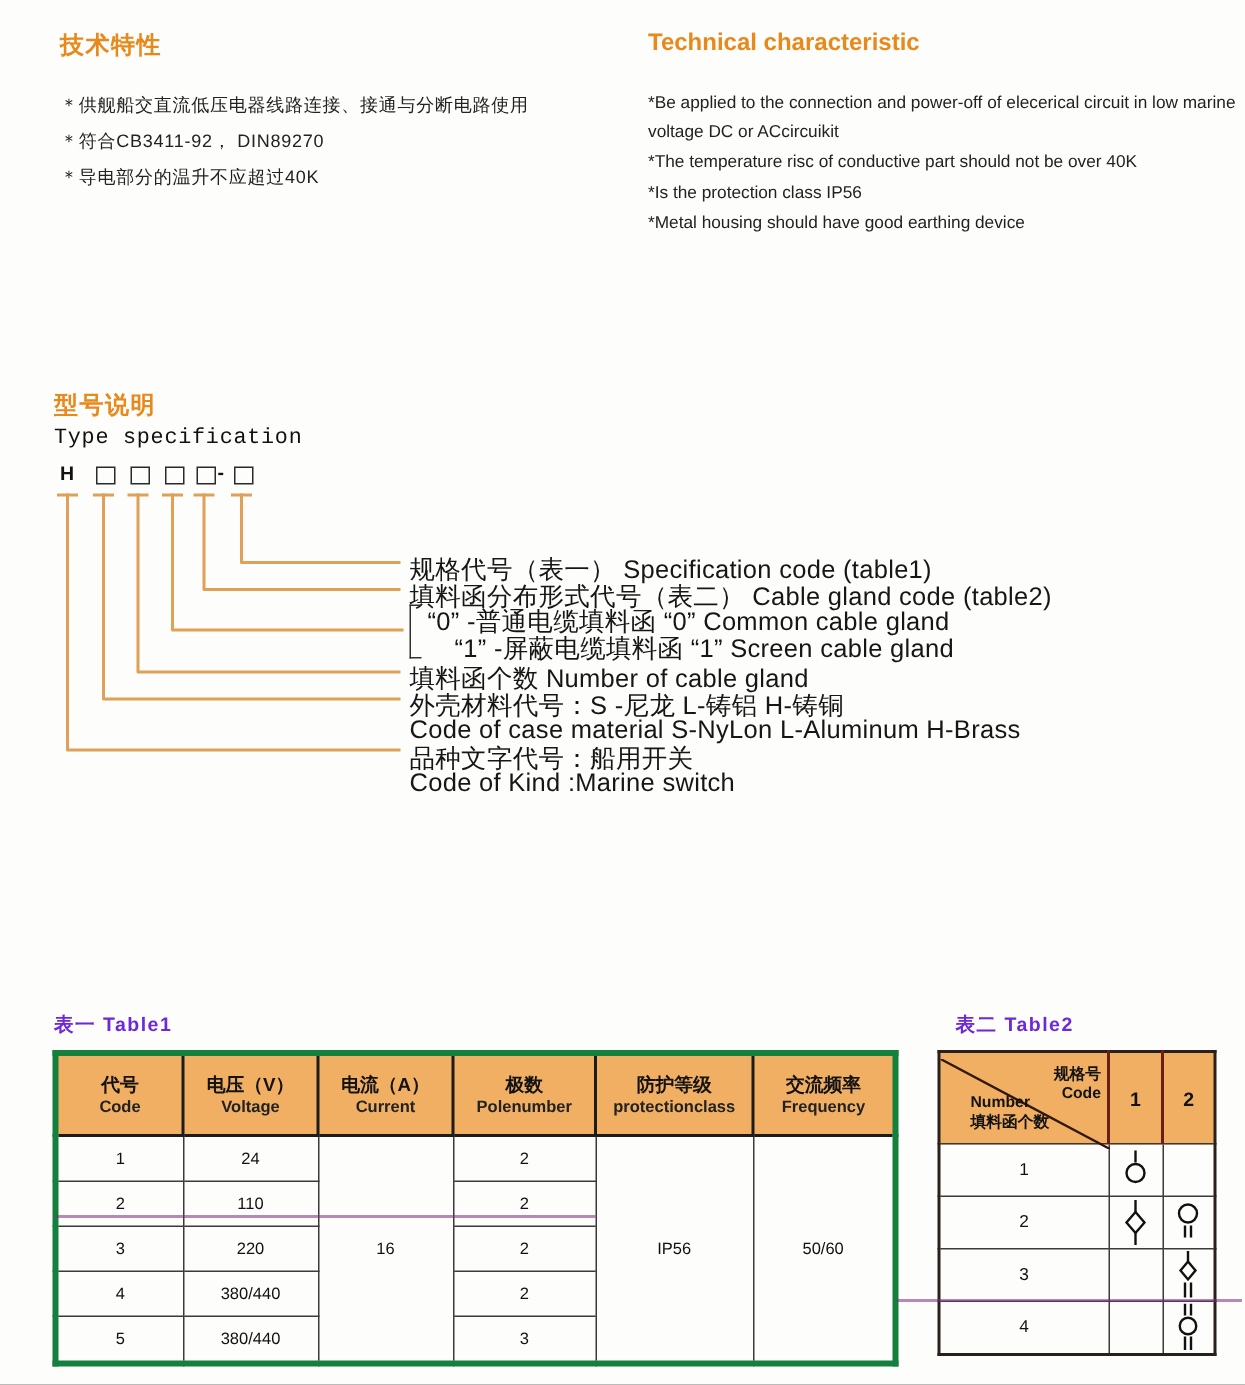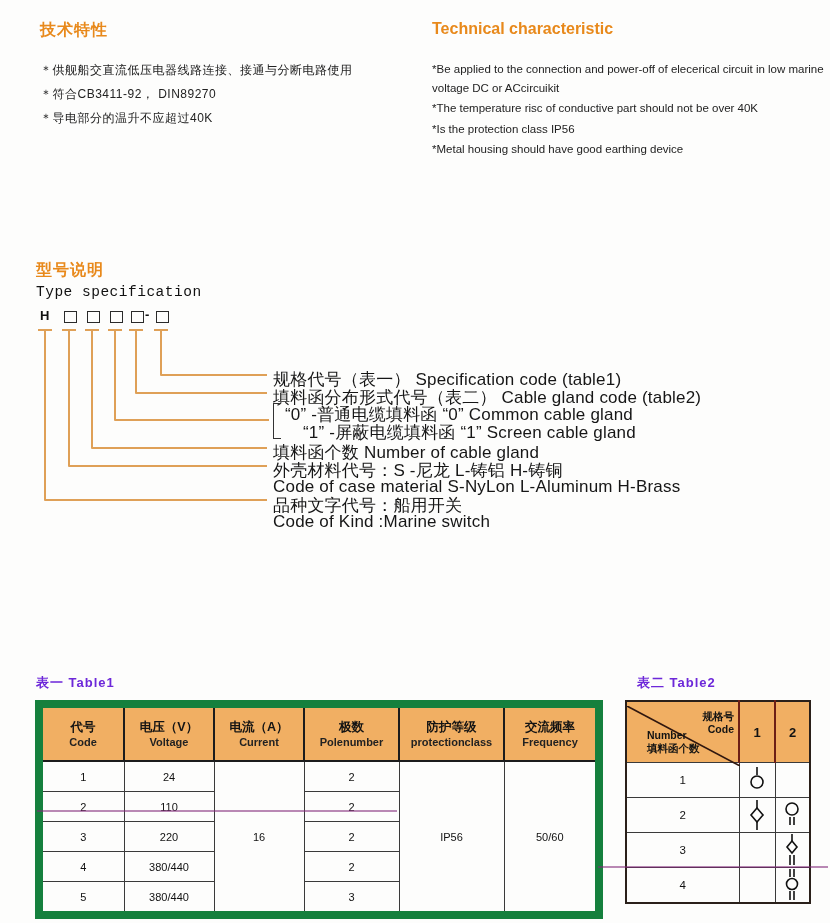--- a/index.html
+++ b/index.html
@@ -13,21 +13,21 @@
   .cn-bullets div{font-size:12px;line-height:24px;color:#222;letter-spacing:.5px;}
   .en-block p{margin:0 0 2px 0;font-size:11.5px;line-height:18.5px;color:#222;}
   .typ-title-en{font-size:14.5px;color:#111;letter-spacing:.5px;font-family:Liberation Mono, monospace;}
   .code-letter{font-size:13px;font-weight:bold;color:#111;}
   .code-box{width:11px;height:10px;border:1.5px solid #2a2a2a;display:inline-block;}
   .code-dash{font-size:13px;font-weight:bold;color:#111;}
   .diag-label{font-size:17px;color:#161616;white-space:nowrap;letter-spacing:.2px;}
   .bracket{width:7px;height:34px;border-left:1.5px solid #333;border-top:1.5px solid #333;border-bottom:1.5px solid #333;}
   .tbl-caption{font-size:13px;font-weight:bold;color:#6d28d9;letter-spacing:1px;}
   table{border-collapse:collapse;table-layout:fixed;}
-  .t1{width:560px;border:8px solid #15803d;}
+  .t1{width:560px;border:4px solid #15803d;}
   .t1 th{background:#f1af63;border:2px solid #1c1c1c;height:52px;padding:0;vertical-align:middle;}
   .t1 th .cn{font-size:12.5px;font-weight:bold;color:#131313;display:block;line-height:16px;}
   .t1 th .en{font-size:11px;font-weight:bold;color:#222;display:block;line-height:14px;}
   .t1 td{border:1px solid #3a3a3a;height:29px;text-align:center;font-size:11px;color:#111;padding:0;}
   .t2{width:184px;border:2px solid #2a201a;}
   .t2 th{background:#f1af63;padding:0;height:60px;}
   .t2 .colhead{border-left:2px solid #6d1f16;font-size:13px;font-weight:bold;color:#131313;text-align:center;}
   .t2 td{border:1px solid #3a3a3a;height:34px;text-align:center;font-size:11.5px;color:#111;padding:0;}
   .corner{position:relative;width:100%;height:52px;}
   .corner svg{position:absolute;left:0;top:0;}

